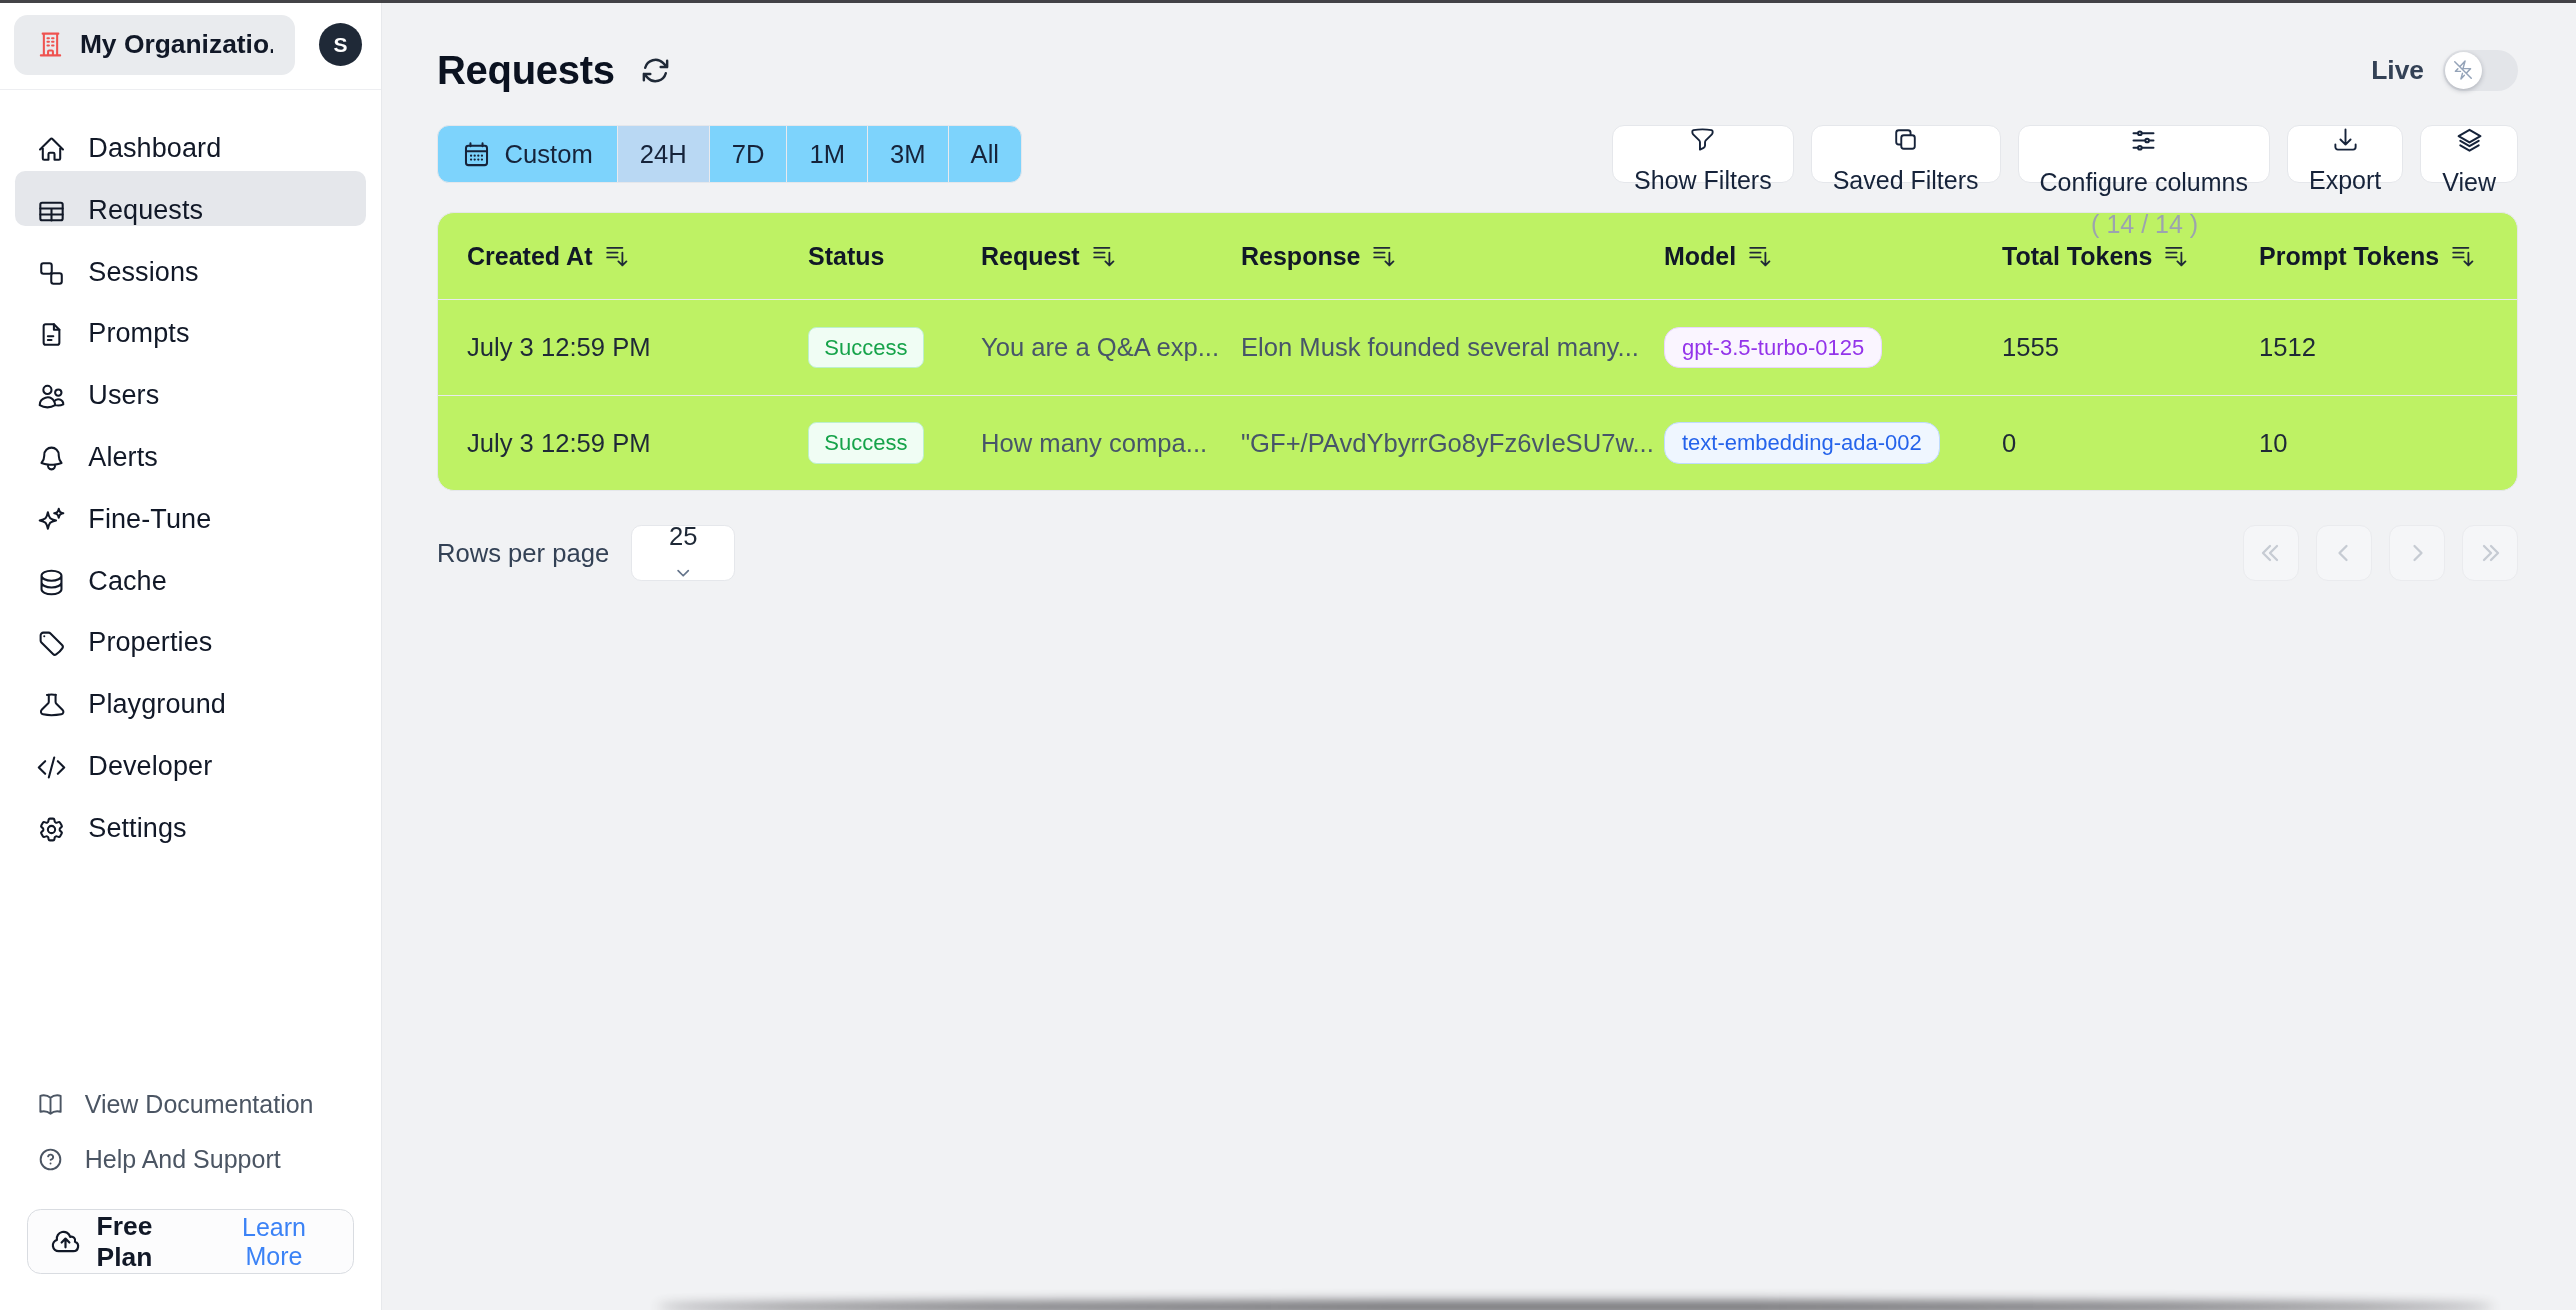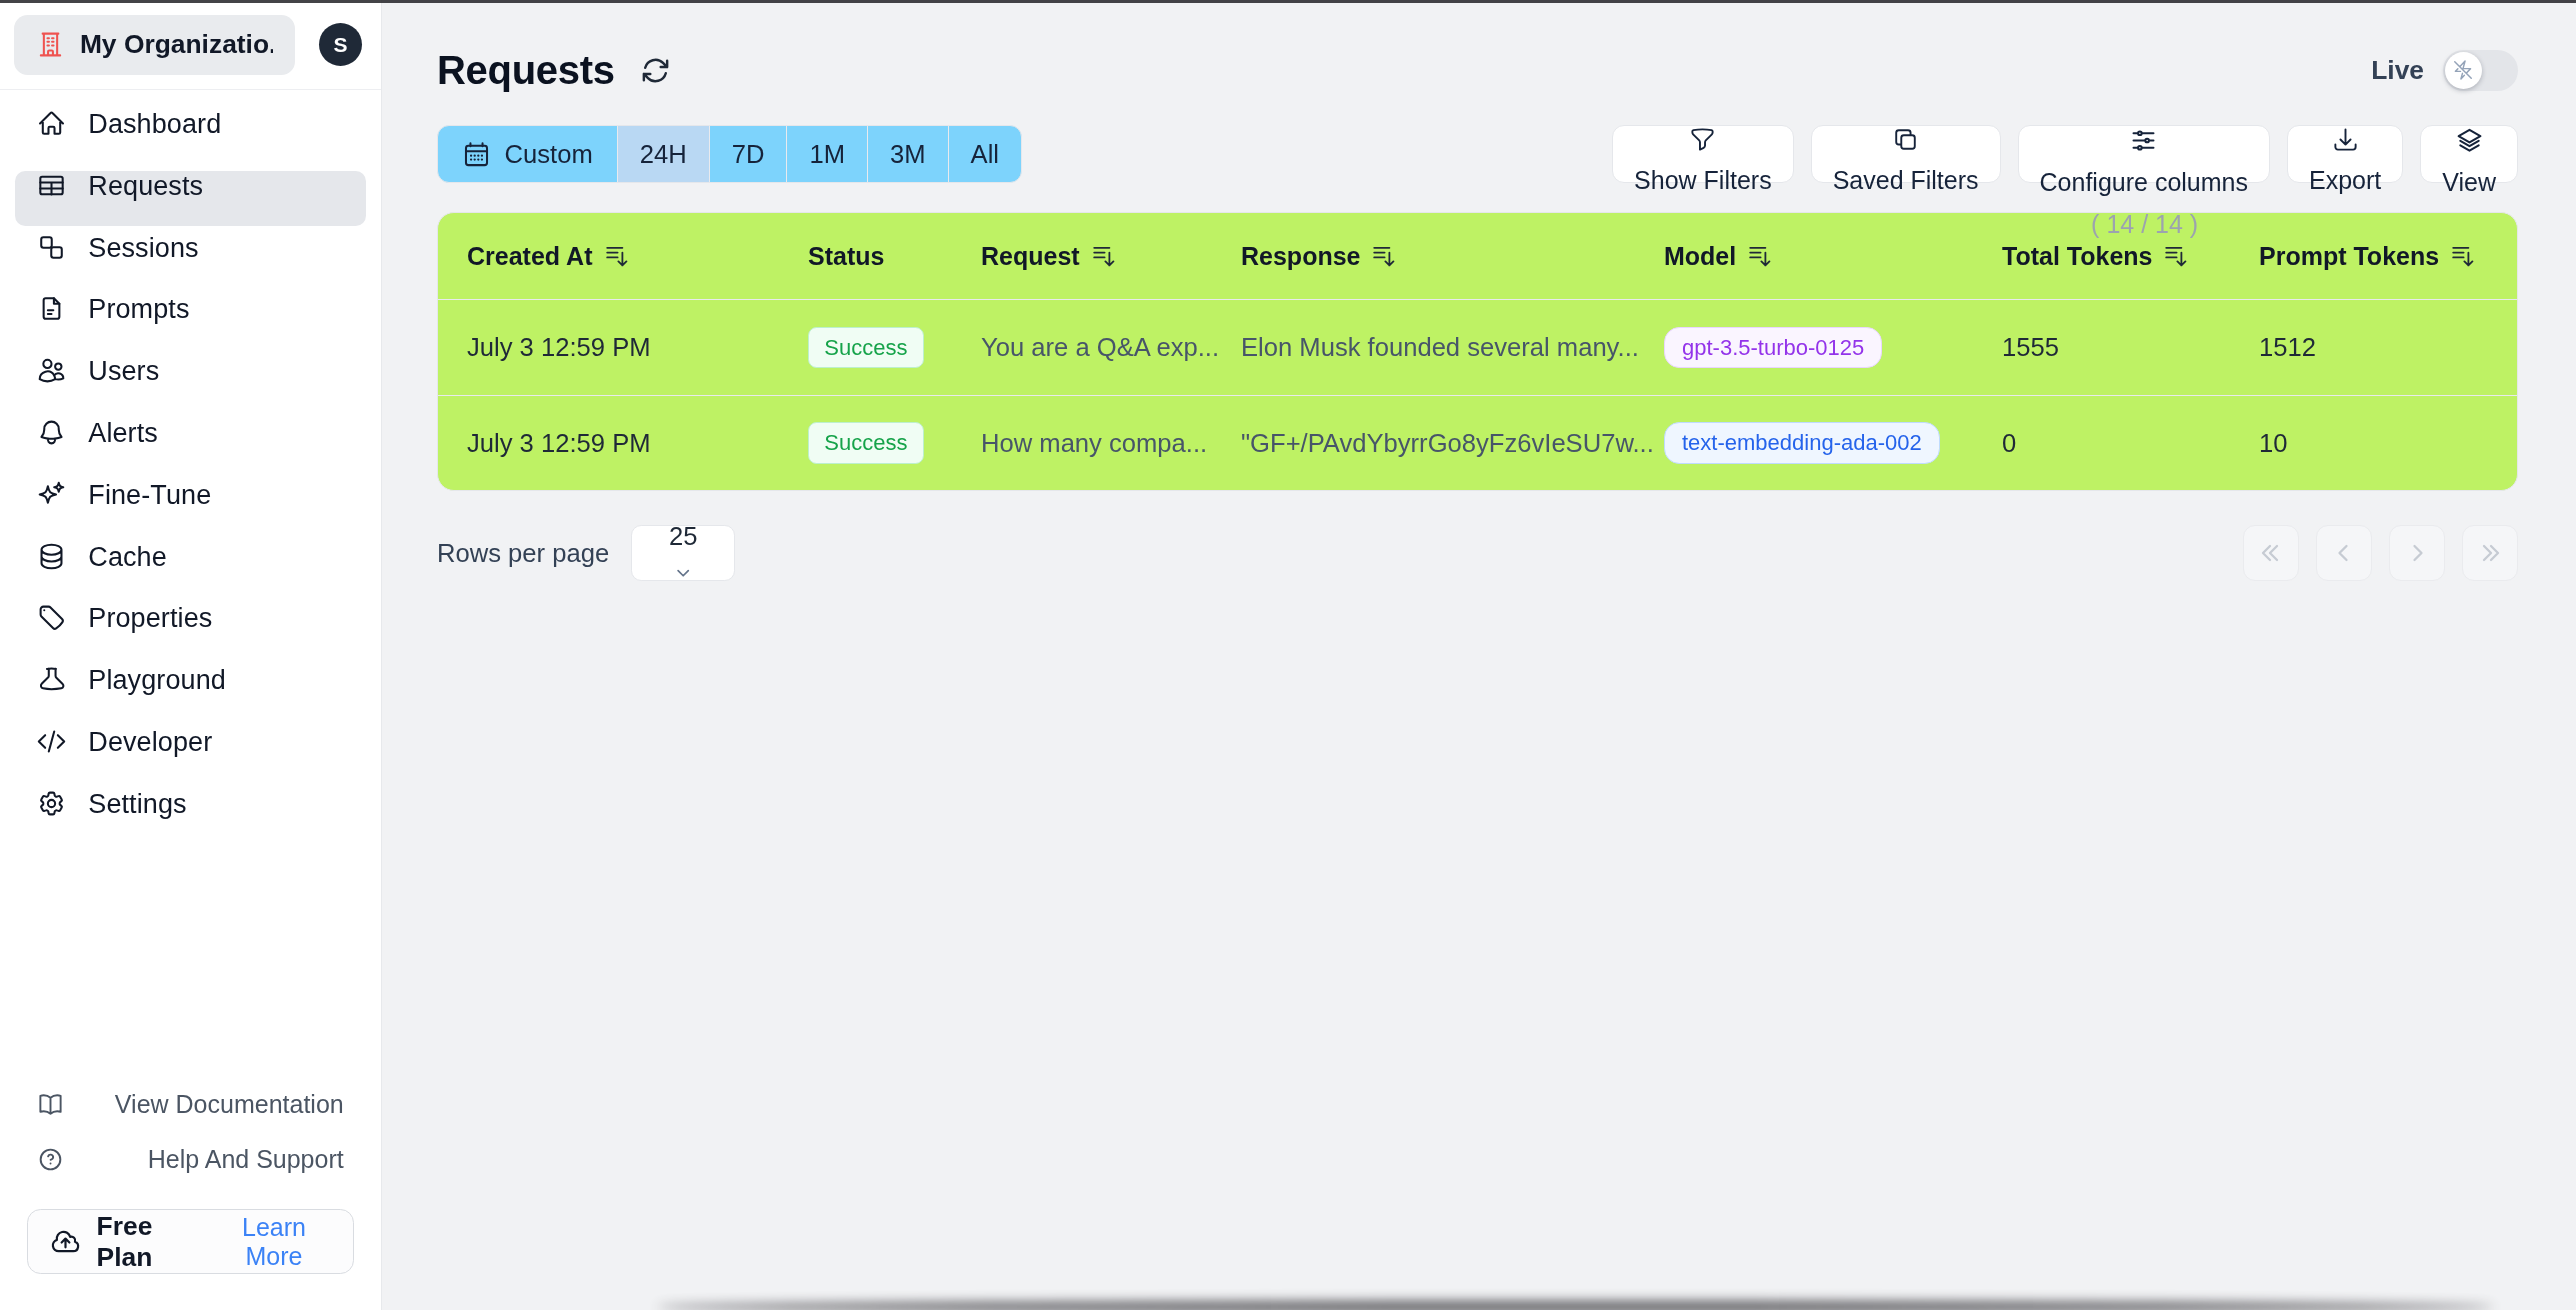--- a/index.html
+++ b/index.html
@@ -17,27 +17,27 @@
 
   
   .sidebar { width:382px; min-width:382px; background:#ffffff; border-right:1.7px solid #e7e9ec; display:flex; flex-direction:column; }
   .org-header { height:90px; border-bottom:1.7px solid #edeef1; display:flex; align-items:center; justify-content:space-between; padding:0 19px 0 13.6px; }
   .org-pill { display:flex; align-items:center; gap:15.3px; background:#e9ebee; border:none; border-radius:13.6px; padding:0 22px; height:60px; cursor:pointer; max-width:281px; }
   .org-pill .icon { color:#ef5350; }
   .org-name { font-size:26.4px; font-weight:700; color:#111827; white-space:nowrap; overflow:hidden; }
   .avatar { width:43px; height:43px; border-radius:50%; background:#1f2937; color:#fff; font-size:21px; font-weight:600; display:flex; align-items:center; justify-content:center; border:none; cursor:pointer; }
 
   nav { padding:19px 15.3px 0; }
-  .nav-item { height:55px; margin-bottom:6.8px; border-radius:10.2px; padding:0 22px; display:flex; align-items:flex-start; gap:22px; cursor:pointer; color:#111827; }
+  .nav-item { height:55px; margin-bottom:6.8px; border-radius:10.2px; padding:0 22px; display:flex; align-items:flex-end; gap:22px; cursor:pointer; color:#111827; }
   .nav-item.active { background:#e5e7eb; }
   .nav-item .icon { color:#111827; }
   .nav-label { font-size:27px; font-weight:500; letter-spacing:0.1px; }
 
   .sidebar-footer { margin-top:auto; padding:0 15.3px 36px; }
-  .footer-link { height:55px; padding:0 22px; display:flex; align-items:center; gap:20.4px; cursor:pointer; color:#4b5563;justify-content:space-between; }
+  .footer-link { height:55px; padding:0 22px; display:flex; align-items:center; gap:20.4px; cursor:pointer; color:#4b5563; }
   .footer-link .flabel { font-size:25px; font-weight:500; }
   .plan-box { margin:22px 12px 0; border:1.7px solid #d9dce1; background:#fcfcfd; border-radius:13.6px; height:65px; display:flex; align-items:center; padding:8px 22px; gap:15.3px; }
   .plan-label { font-size:26.4px; font-weight:700; color:#111827; }
   .plan-link { margin-left:auto; font-size:25px; font-weight:500; color:#3b82f6; cursor:pointer; background:none; border:none; }
 
   .icon { display:inline-flex; align-items:center; justify-content:center; flex:none; }
   .icon svg { display:block; }
 
   
   main { flex:1; padding:0 58px 0 55px; position:relative; }

